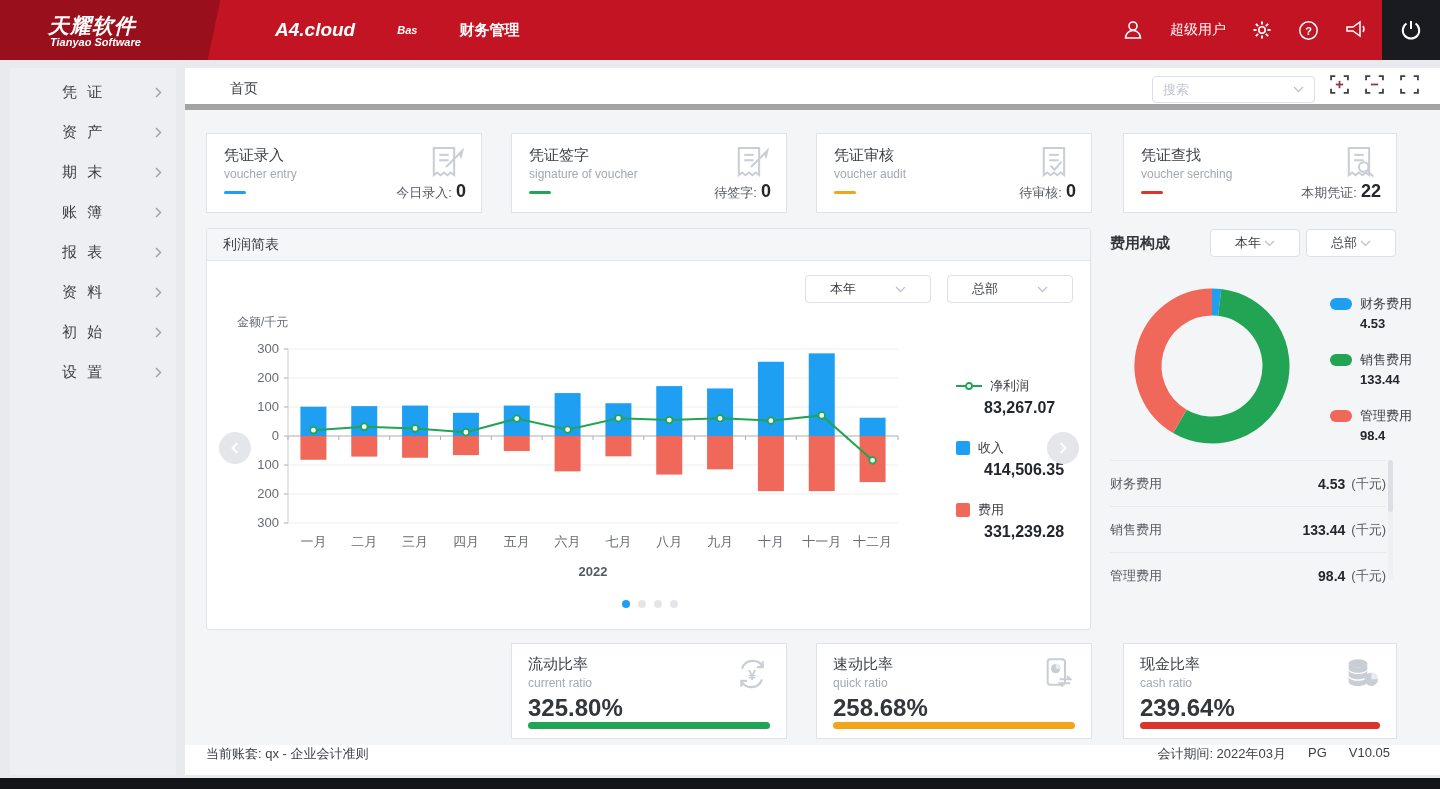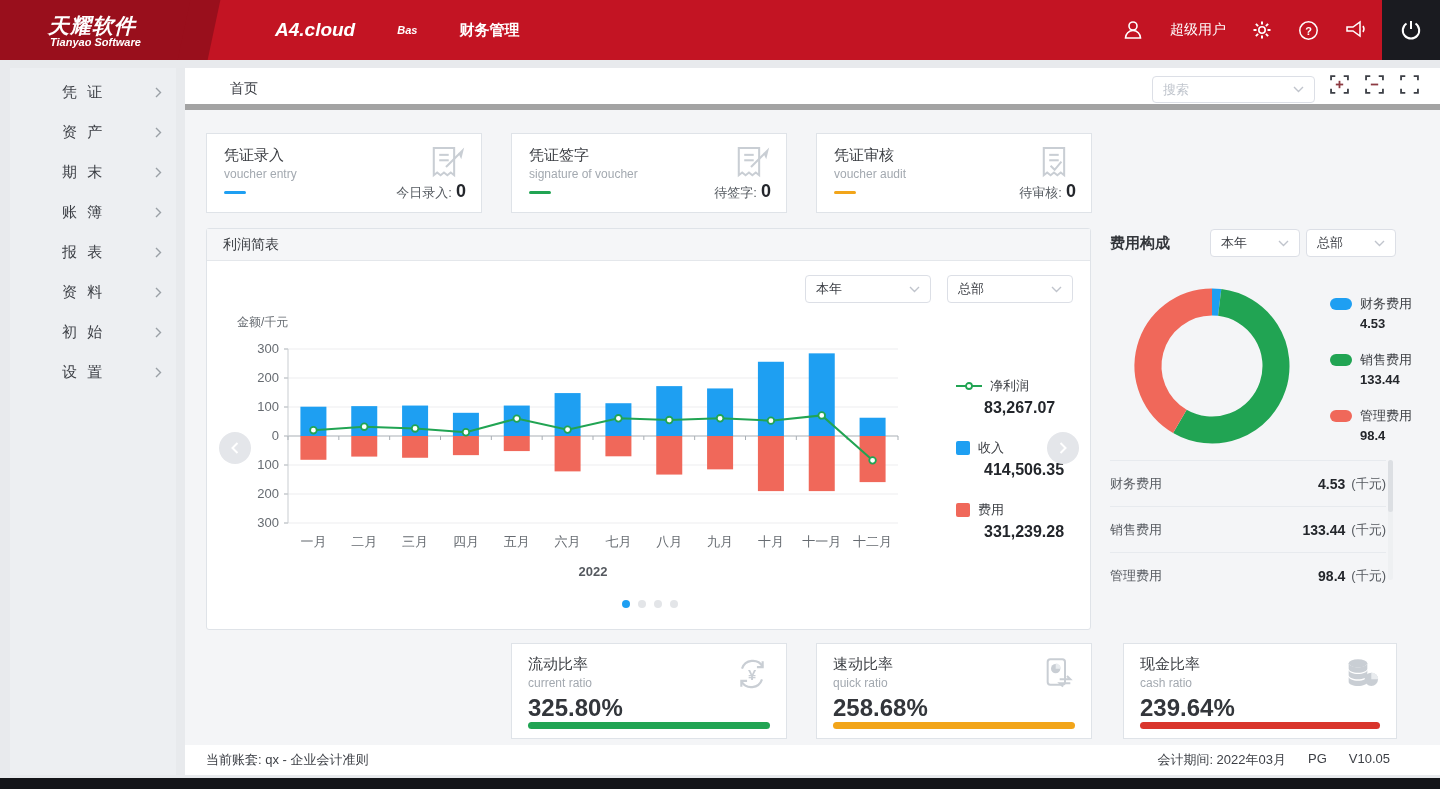--- a/index.html
+++ b/index.html
@@ -43,21 +43,21 @@
   .v-title { position:absolute; left:17px; top:12px; font-size:15px; color:#3a3d42; }
   .v-sub { position:absolute; left:17px; top:33px; font-size:12px; color:#a3a9b0; }
   .v-dash { position:absolute; left:17px; top:57px; width:22px; height:3px; border-radius:2px; }
   .v-icon { position:absolute; right:16px; top:10px; }
   .v-metric { position:absolute; right:15px; bottom:10px; font-size:13px; color:#555a60; }
   .v-metric b { font-size:18px; color:#23262b; margin-left:4px; }
 
   
   .profit-panel { position:absolute; left:21px; top:118px; width:885px; height:402px; background:#fff; border:1px solid #dfe3e8; border-radius:3px; }
   .profit-head { position:absolute; left:0; top:0; width:100%; height:32px; background:#f5f6f8; border-bottom:1px solid #e4e7eb; display:flex; align-items:center; padding-left:16px; font-size:14px; color:#3a3d42; }
-  .dropdown { position:absolute; height:28px; border:1px solid #dcdfe6; border-radius:4px; background:#fff; display:flex; align-items:center; padding:0 10px; font-size:13px; color:#3c3f45; }
+  .dropdown { position:absolute; height:28px; border:1px solid #dcdfe6; border-radius:4px; background:#fff; display:flex; align-items:center; padding:0 24px; font-size:13px; color:#3c3f45; }
   .dropdown .dd-chev { margin-left:auto; }
   .axis-name { position:absolute; left:30px; top:85px; font-size:12px; color:#666b71; }
   .legend { position:absolute; left:749px; top:148px; }
   .lg-item { margin-bottom:22px; }
   .lg-row { display:flex; align-items:center; gap:8px; font-size:13px; color:#3a3d42; }
   .lg-val { font-size:16px; font-weight:bold; color:#23262b; margin-top:4px; margin-left:28px; }
   .sq { width:14px; height:14px; border-radius:2px; display:inline-block; }
   .car-arrow { position:absolute; width:32px; height:32px; border-radius:50%; background:#e4e6ea; color:#fff; display:flex; align-items:center; justify-content:center; top:203px; cursor:pointer; }
   .car-left { left:12px; } .car-right { left:840px; }
   .dots { position:absolute; left:0; width:885px; top:371px; display:flex; justify-content:center; gap:8px; }
@@ -83,21 +83,21 @@
 
   
   .r-card { top:533px; height:96px; }
   .r-title { position:absolute; left:16px; top:11px; font-size:15px; color:#3a3d42; }
   .r-sub { position:absolute; left:16px; top:32px; font-size:12px; color:#a3a9b0; }
   .r-icon { position:absolute; right:14px; top:10px; }
   .r-val { position:absolute; left:16px; top:50px; font-size:24px; font-weight:bold; color:#33363b; }
   .r-bar { position:absolute; left:16px; bottom:9px; height:7px; border-radius:4px; right:16px; }
 
   
-  .footer { position:absolute; left:185px; top:745px; width:1255px; height:30px; background:#fff; display:flex; align-items:center; font-size:13px; color:#3c3f45; }
+  .footer { position:absolute; left:185px; top:745px; width:1255px; height:30px; background:#fff; display:flex; font-size:13px; color:#3c3f45; }
   .foot-left { margin-left:21px; }
   .foot-right { margin-left:auto; margin-right:50px; display:flex; gap:22px; }
   .bottom-black { position:absolute; left:0; top:778px; width:1440px; height:11px; background:#141519; }
 
   svg { display:block; }
 </style>
 </head>
 <body>
 
 <div class="screen">
@@ -301,20 +301,37 @@
           <svg width="38" height="38" viewBox="0 0 28 28">
             <g fill="none" stroke="#c9ced4" stroke-width="1.5">
               <path d="M5 3 H20 V23 L17.5 21 L15 23 L12.5 21 L10 23 L7.5 21 L5 23 Z"></path>
               <line x1="9" y1="8" x2="16" y2="8"></line>
               <line x1="9" y1="12" x2="16" y2="12"></line>
               <polyline points="10,16 13,19 18,13"></polyline>
             </g>
           </svg>
         </span>
       <div class="v-metric"><span>待审核:</span><b>0</b></div>
+    </div>
+    <div class="card v-card" style="left:938px;width:274px">
+      <div class="v-title">凭证查找</div>
+      <div class="v-sub">voucher serching</div>
+      <div class="v-dash" style="background:#d9352c"></div>
+      <span class="v-icon">
+          <svg width="38" height="38" viewBox="0 0 28 28">
+            <g fill="none" stroke="#c9ced4" stroke-width="1.5">
+              <path d="M5 3 H20 V23 L17.5 21 L15 23 L12.5 21 L10 23 L7.5 21 L5 23 Z"></path>
+              <line x1="9" y1="8" x2="16" y2="8"></line>
+              <line x1="9" y1="12" x2="16" y2="12"></line>
+              <circle cx="16" cy="17" r="3.5"></circle>
+              <line x1="19" y1="20" x2="23" y2="24"></line>
+            </g>
+          </svg>
+        </span>
+      <div class="v-metric"><span>本期凭证:</span><b>22</b></div>
     </div>
 
     <div class="profit-panel">
       <div class="profit-head">利润简表</div>
       <div class="dropdown" style="left:598px;top:46px;width:126px">
         <span>本年</span>
         <span class="dd-chev">
             <svg width="11" height="7" viewBox="0 0 11 7">
               <polyline points="1,1 5.5,5.5 10,1" fill="none" stroke="#c0c4cc" stroke-width="1.4"></polyline>
             </svg>

